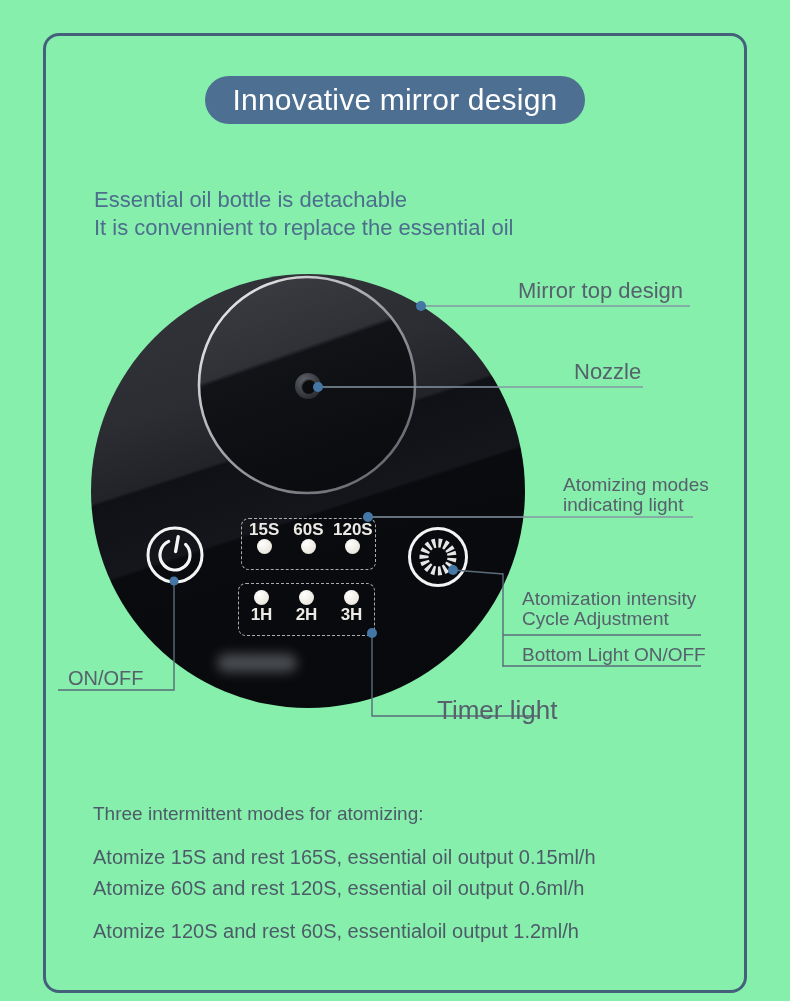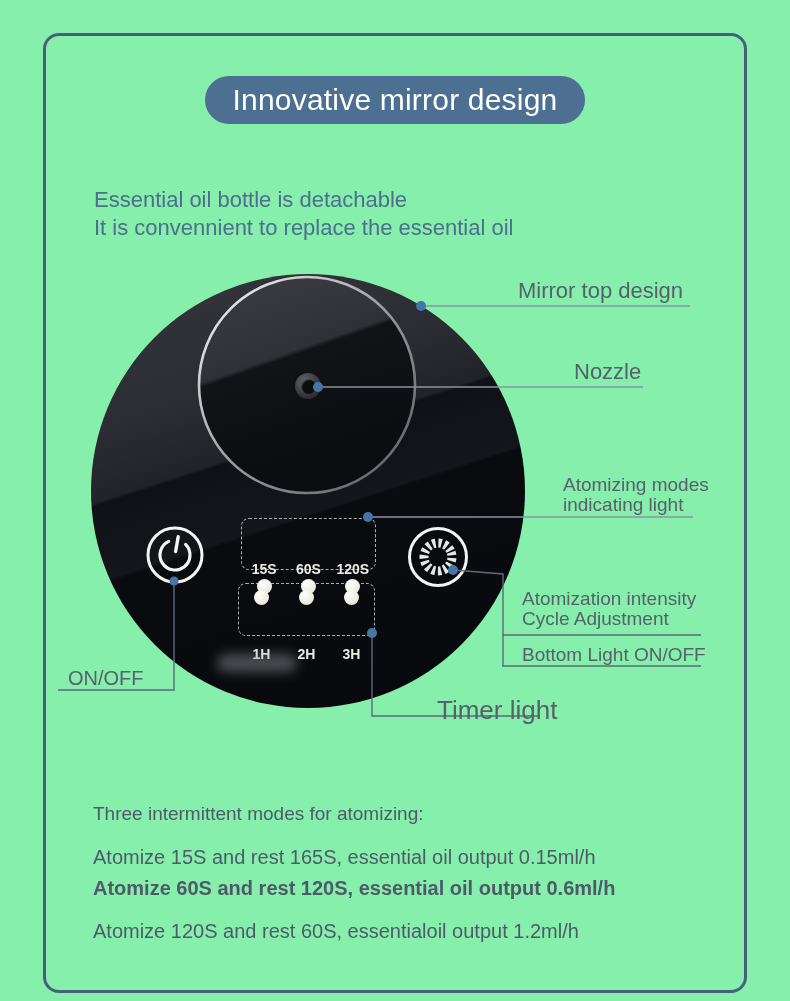--- a/index.html
+++ b/index.html
@@ -27,21 +27,21 @@
   .nozzle{position:absolute;left:204px;top:99px;width:26px;height:26px;border-radius:50%;
           background:radial-gradient(circle at 38% 32%,#62656b 0%,#3e4147 45%,#2a2c31 75%);
           display:flex;align-items:center;justify-content:center;}
   .nozzle-hole{width:15px;height:15px;border-radius:50%;background:#0b0c0e;
                box-shadow:inset 1px 1px 1px rgba(255,255,255,.25);}
   .panel-box{position:absolute;box-sizing:border-box;border:1px dashed rgba(240,243,246,.7);
              border-radius:8px;display:grid;grid-template-columns:repeat(3,1fr);}
   .mode-box{left:150px;top:244px;width:135px;height:52px;padding-top:3px;}
   .timer-box{left:147px;top:309px;width:137px;height:53px;padding-top:6px;}
   .cell{display:flex;flex-direction:column;align-items:center;gap:2px;}
-  .panel-label{color:var(--panel-label,#eceae4);font-size:14px;font-weight:bold;line-height:15px;margin-top:40px;}
+  .panel-label{color:var(--panel-label,#eceae4);font-size:17px;font-weight:bold;line-height:15px;}
   .led{width:15px;height:15px;border-radius:50%;
        background:radial-gradient(circle at 35% 30%,#ffffff 0%,var(--led-color,#e9e6db) 75%);}
   .logo-blur{position:absolute;left:126px;top:380px;width:80px;height:18px;border-radius:9px;
              background:#9aa0a6;opacity:.45;filter:blur(6px);}
 
   
   .callout{position:absolute;color:var(--callout-text,#56616c);white-space:nowrap;}
   .co-mirror{left:506px;top:278px;font-size:22px;margin-left:12px;}
   .co-nozzle{left:574px;top:359px;font-size:22px;}
   .co-atomizing{left:563px;top:475px;font-size:19px;line-height:20px;}
@@ -53,21 +53,21 @@
   .overlay{position:absolute;left:0;top:0;pointer-events:none;}
   .cl{stroke:var(--callout-line,#8496a3);stroke-width:1.3;fill:none;}
   .cld{stroke:var(--callout-line-dark,#5a6b79);stroke-width:1.4;fill:none;}
   .cdot{fill:var(--callout-dot,#4477a6);}
 
   
   .desc{position:absolute;left:93px;color:var(--body-text,#4d5b68);white-space:nowrap;}
   .d1{top:759px;font-size:20px;}
   .d2{top:803px;font-size:19px;}
   .d3{top:846px;font-size:20px;}
-  .d4{top:877px;font-size:20px;font-weight:bold;}
+  .d4{top:877px;font-size:20px;}
   .d5{top:920px;font-size:20px;}
 </style>
 </head>
 <body>
 
 <div class="page">
 
   <div class="frame"></div>
 
   <div class="title-pill">

